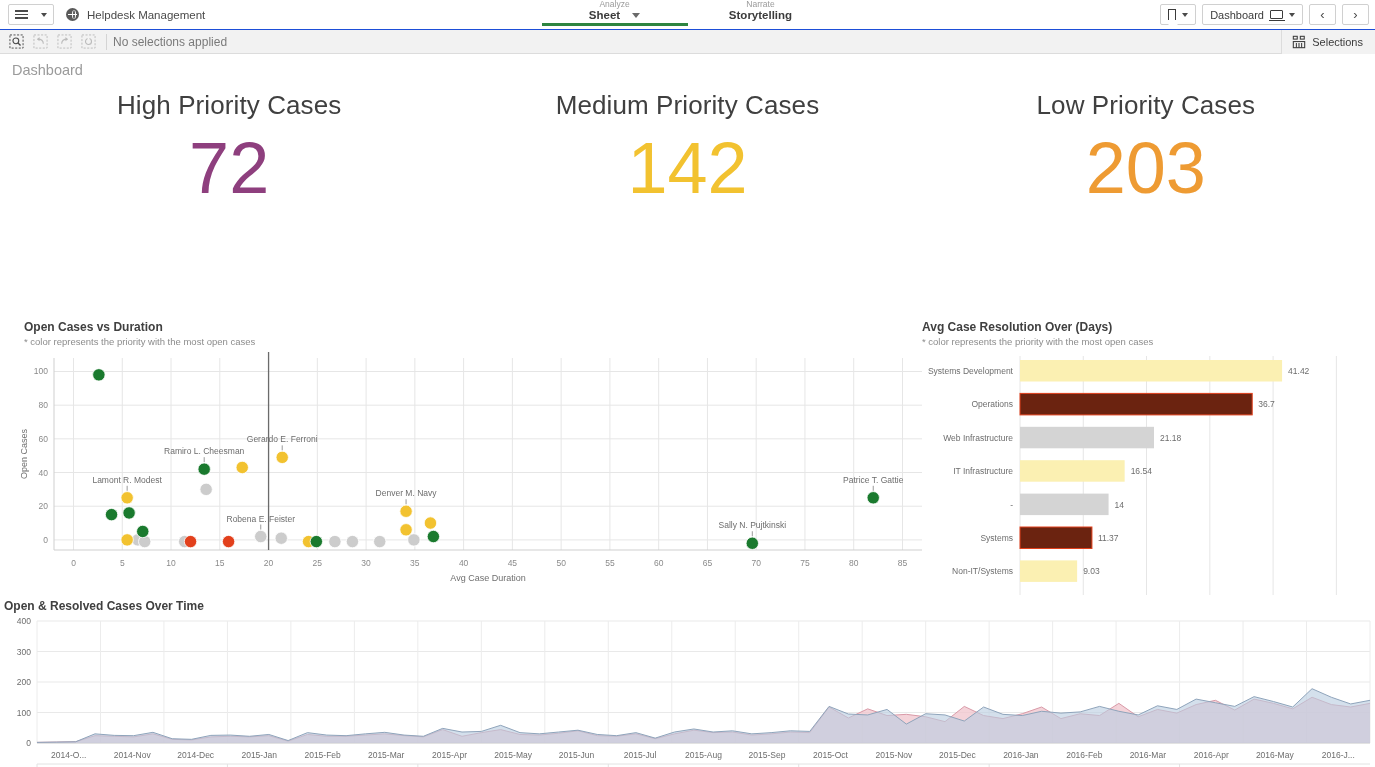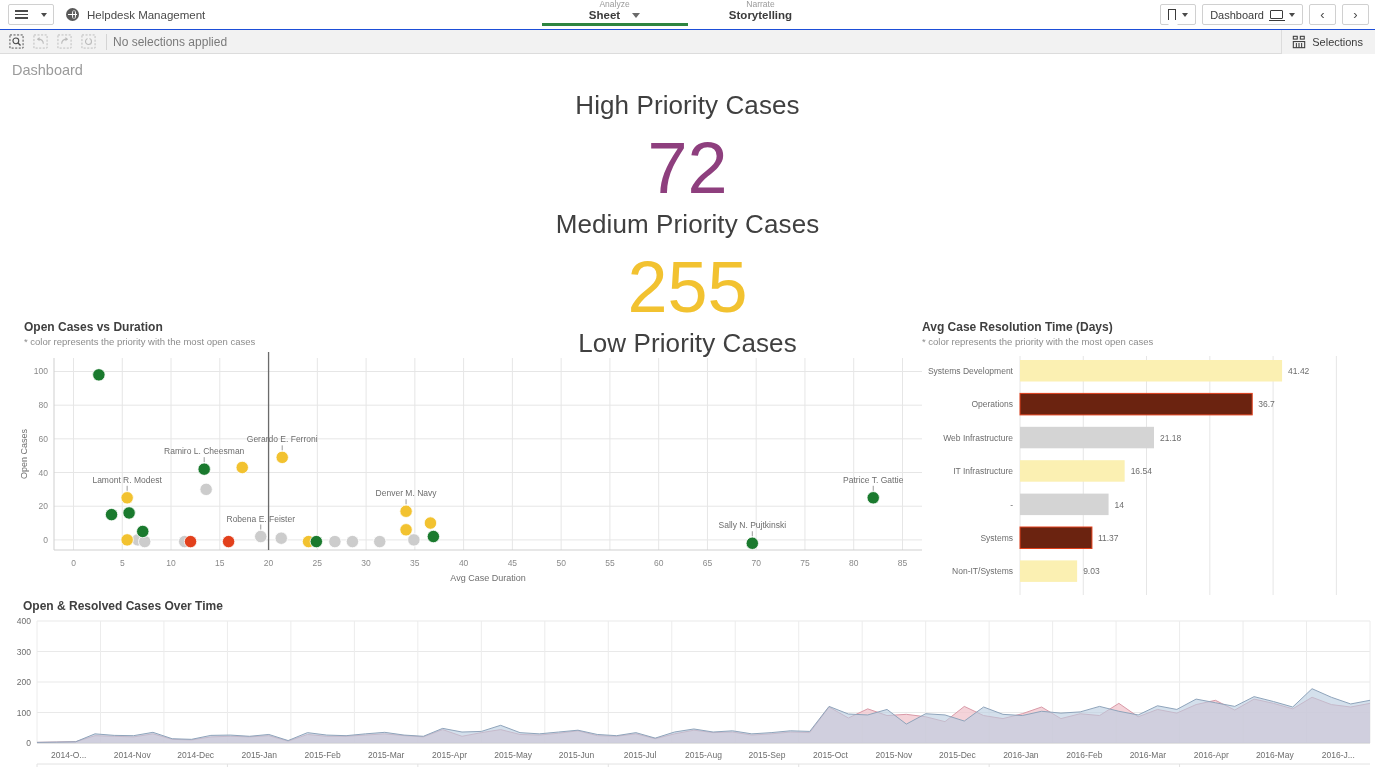--- a/index.html
+++ b/index.html
@@ -108,21 +108,21 @@
   }
 
   
   .sheet { position: relative; width: 1375px; height: 713px; background: #fff; }
   .sheet-title {
     position: absolute; left: 12px; top: 8px;
     font-size: 14.5px; color: #9b9b9b; font-weight: normal;
   }
 
   
-  .kpi-row { position: absolute; top: 36px; left: 0; width: 1375px; height: 160px; display: flex; flex-direction: column; }
+  .kpi-row { position: absolute; top: 36px; left: 0; width: 1375px; height: 160px; display: flex; }
   .kpi { flex: 1; display: flex; flex-direction: column; align-items: center; }
   .kpi-label { font-size: 26px; color: #404040; font-weight: normal; letter-spacing: .1px; }
   .kpi-value { font-size: 72px; line-height: 82px; font-weight: normal; margin-top: 6px; text-align: right; }
 
   
   .panel-title { font-size: 12px; font-weight: bold; color: #404040; }
   .panel-sub { font-size: 9.5px; color: #8c8c8c; margin-top: 2px; }
 
   
   .scatter-panel { position:absolute; left:16px; top:258px; width:916px; height:285px; }
@@ -134,21 +134,21 @@
   .ref-label { font-size: 8.5px; fill: #585858; font-family:"Liberation Sans",sans-serif; }
 
   
   .bar-panel { position:absolute; left:916px; top:258px; width:459px; height:285px; }
   .bar-panel .hdr { padding-left: 6px; padding-top: 8px; }
   .bar-cat { font-size: 8.5px; fill:#6d6d6d; font-family:"Liberation Sans",sans-serif; }
   .bar-val { font-size: 8.5px; fill:#6d6d6d; font-family:"Liberation Sans",sans-serif; }
 
   
   .ts-panel { position:absolute; left:0; top:543px; width:1375px; height:224px; }
-  .ts-panel .hdr { padding-left: 23px; padding-top: 2px; }
+  .ts-panel .hdr { padding-left: 4px; padding-top: 2px; }
   .ts-txt { font-size: 8.5px; fill:#6d6d6d; font-family:"Liberation Sans",sans-serif; }
 </style>
 </head>
 <body>
 
 <div class="topbar">
   <div class="hamburger-group">
     <span class="ham-lines">
         <i></i>
         <i></i>
@@ -251,21 +251,21 @@
 
   <div class="sheet-title">Dashboard</div>
 
   <div class="kpi-row">
     <div class="kpi">
       <div class="kpi-label">High Priority Cases</div>
       <div class="kpi-value" id="kpi0" style="color: rgb(142, 63, 126);">72</div>
     </div>
     <div class="kpi">
       <div class="kpi-label">Medium Priority Cases</div>
-      <div class="kpi-value" id="kpi1" style="color: rgb(242, 194, 48);">255</div>
+      <div class="kpi-value" id="kpi1" style="color: rgb(242, 194, 48);">142</div>
     </div>
     <div class="kpi">
       <div class="kpi-label">Low Priority Cases</div>
       <div class="kpi-value" id="kpi2" style="color: rgb(238, 155, 51);">203</div>
     </div>
   </div>
 
   <div class="scatter-panel">
     <div class="hdr">
       <div class="panel-title">Open Cases vs Duration</div>
@@ -378,21 +378,21 @@
           <line x1="736.3011235955055" y1="186.26315789473685" x2="736.3011235955055" y2="181.26315789473685" stroke="#9a9a9a" stroke-width="1"></line>
           <text x="736.3011235955055" y="178.26315789473685" text-anchor="middle" class="pt-label">Sally N. Pujtkinski</text>
           <line x1="857.2359550561797" y1="140.78947368421052" x2="857.2359550561797" y2="135.78947368421052" stroke="#9a9a9a" stroke-width="1"></line>
           <text x="857.2359550561797" y="132.78947368421052" text-anchor="middle" class="pt-label">Patrice T. Gattie</text>
         </g>
       </svg>
   </div>
 
   <div class="bar-panel">
     <div class="hdr">
-      <div class="panel-title">Avg Case Resolution Time (Days)</div>
+      <div class="panel-title">Avg Case Resolution Over (Days)</div>
       <div class="panel-sub">* color represents the priority with the most open cases</div>
     </div>
     <svg id="barSvg" width="459" height="245" style="position:absolute;left:0;top:38px;">
         <line x1="104" y1="6" x2="104" y2="245.79999999999998" stroke="#e6e6e6" stroke-width="1"></line>
         <line x1="167.27272727272728" y1="6" x2="167.27272727272728" y2="245.79999999999998" stroke="#e6e6e6" stroke-width="1"></line>
         <line x1="230.54545454545456" y1="6" x2="230.54545454545456" y2="245.79999999999998" stroke="#e6e6e6" stroke-width="1"></line>
         <line x1="293.8181818181818" y1="6" x2="293.8181818181818" y2="245.79999999999998" stroke="#e6e6e6" stroke-width="1"></line>
         <line x1="357.0909090909091" y1="6" x2="357.0909090909091" y2="245.79999999999998" stroke="#e6e6e6" stroke-width="1"></line>
         <line x1="420.3636363636364" y1="6" x2="420.3636363636364" y2="245.79999999999998" stroke="#e6e6e6" stroke-width="1"></line>
         <rect x="104" y="10" width="262.07563636363636" height="21.5" fill="#fbf0b2" stroke="none" stroke-width="0"></rect>

